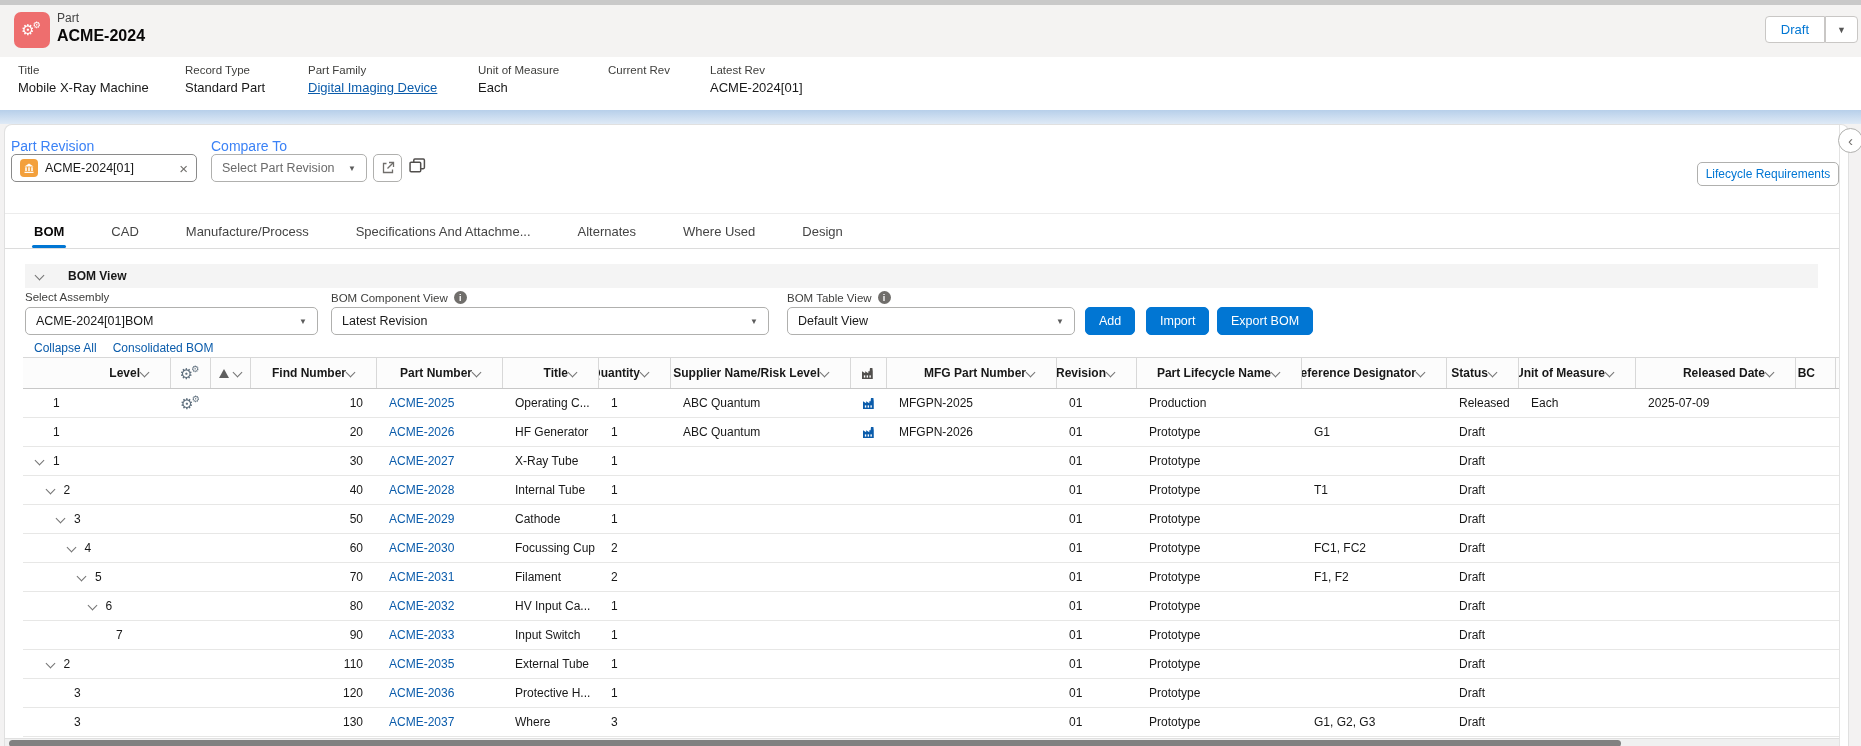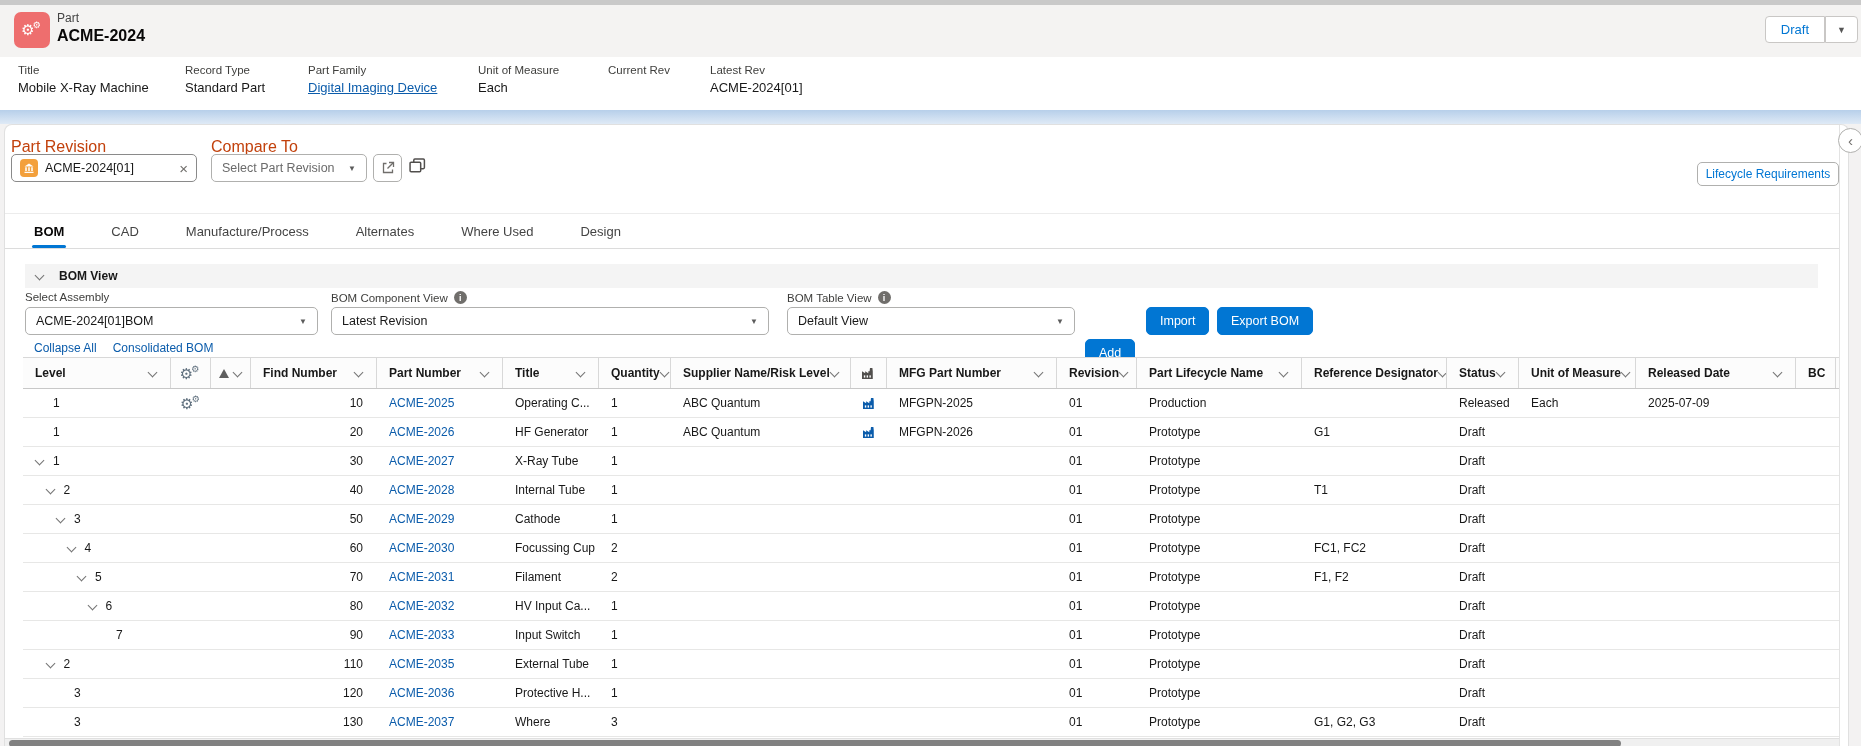--- a/index.html
+++ b/index.html
@@ -35,21 +35,21 @@
 
   
   .main-panel { position:absolute; left:4px; top:124px; width:1845px; height:622px; background:#fff;
     border:1px solid #e0e0e0; border-bottom:none; border-radius:8px 8px 0 0; }
   .edge-line { position:absolute; left:1834px; top:0; bottom:0; width:1px; background:#e3e3e3; }
   .collapse-circle { position:absolute; left:1833px; top:3px; width:25px; height:25px; border-radius:50%;
     background:#fff; border:1px solid #b0b0ae; color:#706e6b; font-size:15px; line-height:21px;
     text-align:center; cursor:pointer; z-index:5; }
 
   
-  .rv-label { position:absolute; top:13px; font-size:16px; color:#c2410c; }
+  .rv-label { position:absolute; top:13px; font-size:14px; color:#3b82f6; }
   .pill-input { position:absolute; left:6px; top:29px; width:186px; height:28px; border:1px solid #8a8a8a;
     border-radius:5px; display:flex; align-items:center; padding:0 8px; gap:7px; font-size:12.5px; cursor:pointer; }
   .mini-orange { width:18px; height:18px; border-radius:4px; background:#f3a03c; display:flex;
     align-items:center; justify-content:center; flex:none; }
   .pill-input .clear-x { margin-left:auto; color:#706e6b; font-size:15px; cursor:pointer; }
   .select { border:1px solid #b0b0ae; border-radius:5px; background:#fff; display:flex; align-items:center;
     padding:0 10px; font-size:12.5px; color:#181818; cursor:pointer; }
   .select .caret { margin-left:auto; color:#5c5c5c; font-size:8px; }
   .cmp-select { position:absolute; left:206px; top:29px; width:156px; height:28px; }
   .icon-btn { position:absolute; left:368px; top:29px; width:29px; height:28px; border:1px solid #b0b0ae;
@@ -62,38 +62,38 @@
   .tabs { position:absolute; left:0; top:88px; width:1834px; height:36px; border-top:1px solid #ececec;
     border-bottom:1px solid #dcdcdc; display:flex; align-items:center; gap:47px; padding-left:29px; }
   .tab { font-size:13px; color:#444; cursor:pointer; position:relative; height:100%;
     display:flex; align-items:center; white-space:nowrap; }
   .tab.active { font-weight:bold; color:#080707; }
   .tab.active::after { content:""; position:absolute; left:-2px; right:-2px; bottom:0; height:3px;
     background:#0176d3; border-radius:2px; }
 
   
   .section-bar { position:absolute; left:20px; top:139px; width:1793px; height:24px; background:#f4f4f4;
-    display:flex; align-items:center; gap:14px; padding-left:10px; font-size:12px; font-weight:bold; color:#181818; }
+    display:flex; align-items:center; gap:23px; padding-left:10px; font-size:12px; font-weight:bold; color:#181818; }
   .ctl-label { position:absolute; top:166px; font-size:11.5px; color:#3e3e3c; display:flex; align-items:center; gap:6px; }
   .info-i { width:13px; height:13px; border-radius:50%; background:#706e6b; color:#fff; font-size:9px;
     font-weight:bold; display:inline-flex; align-items:center; justify-content:center; font-style:normal; cursor:pointer; }
   .sel-assembly { position:absolute; left:20px; top:182px; width:293px; height:28px; }
   .sel-component { position:absolute; left:326px; top:182px; width:438px; height:28px; }
   .sel-tableview { position:absolute; left:782px; top:182px; width:288px; height:28px; }
   .btn-blue { position:absolute; top:182px; height:28px; background:#0176d3; border:1px solid #0176d3;
     border-radius:5px; color:#fff; font-size:12.5px; font-family:inherit; cursor:pointer; padding:0 13px; }
-  .btn-add { left:1080px;margin-top:32px; } .btn-import { left:1141px; } .btn-export { left:1212px; }
+  .btn-add { left:1080px; } .btn-import { left:1141px; } .btn-export { left:1212px; }
   .bom-links { position:absolute; left:29px; top:216px; display:flex; gap:16px; font-size:12px; }
   .bom-links a { color:#0b5cab; cursor:pointer; text-decoration:none; }
 
   
   .table-wrap { position:absolute; left:18px; top:232px; width:1816px; overflow:hidden; }
   .thead { display:flex; height:32px; background:#fcfcfc; border-top:1px solid #d8d8d8; border-bottom:1px solid #c8c8c8; }
-  .th { flex:none; display:flex; align-items:center; justify-content:space-between; font-size:12px;
-    font-weight:bold; color:#181818; padding:0 12px 0 12px; border-right:1px solid #d8d8d8;
+  .th { flex:none; display:flex; align-items:center; justify-content:flex-end; font-size:12px;
+    font-weight:bold; color:#181818; padding:0 20px 0 12px; border-right:1px solid #d8d8d8;
     white-space:nowrap; overflow:hidden; }
   .th.center { justify-content:center; padding:0 4px; }
   .tr { display:flex; height:29px; border-bottom:1px solid #e7e7e6; background:#fff; }
   .td { flex:none; display:flex; align-items:center; font-size:12px; padding:0 10px 0 12px;
     white-space:nowrap; overflow:hidden; }
   .td.right { justify-content:flex-end; padding-right:14px; }
   .td.center { justify-content:center; padding:0 4px; }
   .lnk { color:#0b5cab; text-decoration:none; cursor:pointer; }
   .chev { display:inline-block; width:10px; height:10px; position:relative; cursor:pointer; flex:none; }
   .chev::before { content:""; position:absolute; top:1px; left:1px; width:6px; height:6px;
@@ -194,20 +194,21 @@
         <rect x="4.5" y="1" width="10" height="9" rx="1"></rect>
         <rect x="1" y="4" width="10" height="9" rx="1" fill="#fff"></rect>
       </svg>
   </span>
   <button class="btn-lifecycle">Lifecycle Requirements</button>
 
   <nav class="tabs" id="tabsNav">
       <div class="tab active">BOM</div>
       <div class="tab">CAD</div>
       <div class="tab">Manufacture/Process</div>
+      <div class="tab">Specifications And Attachme...</div>
       <div class="tab">Alternates</div>
       <div class="tab">Where Used</div>
       <div class="tab">Design</div>
     </nav>
 
   <div class="section-bar">
     <i class="chev"></i>
     <span>BOM View</span>
   </div>
 

